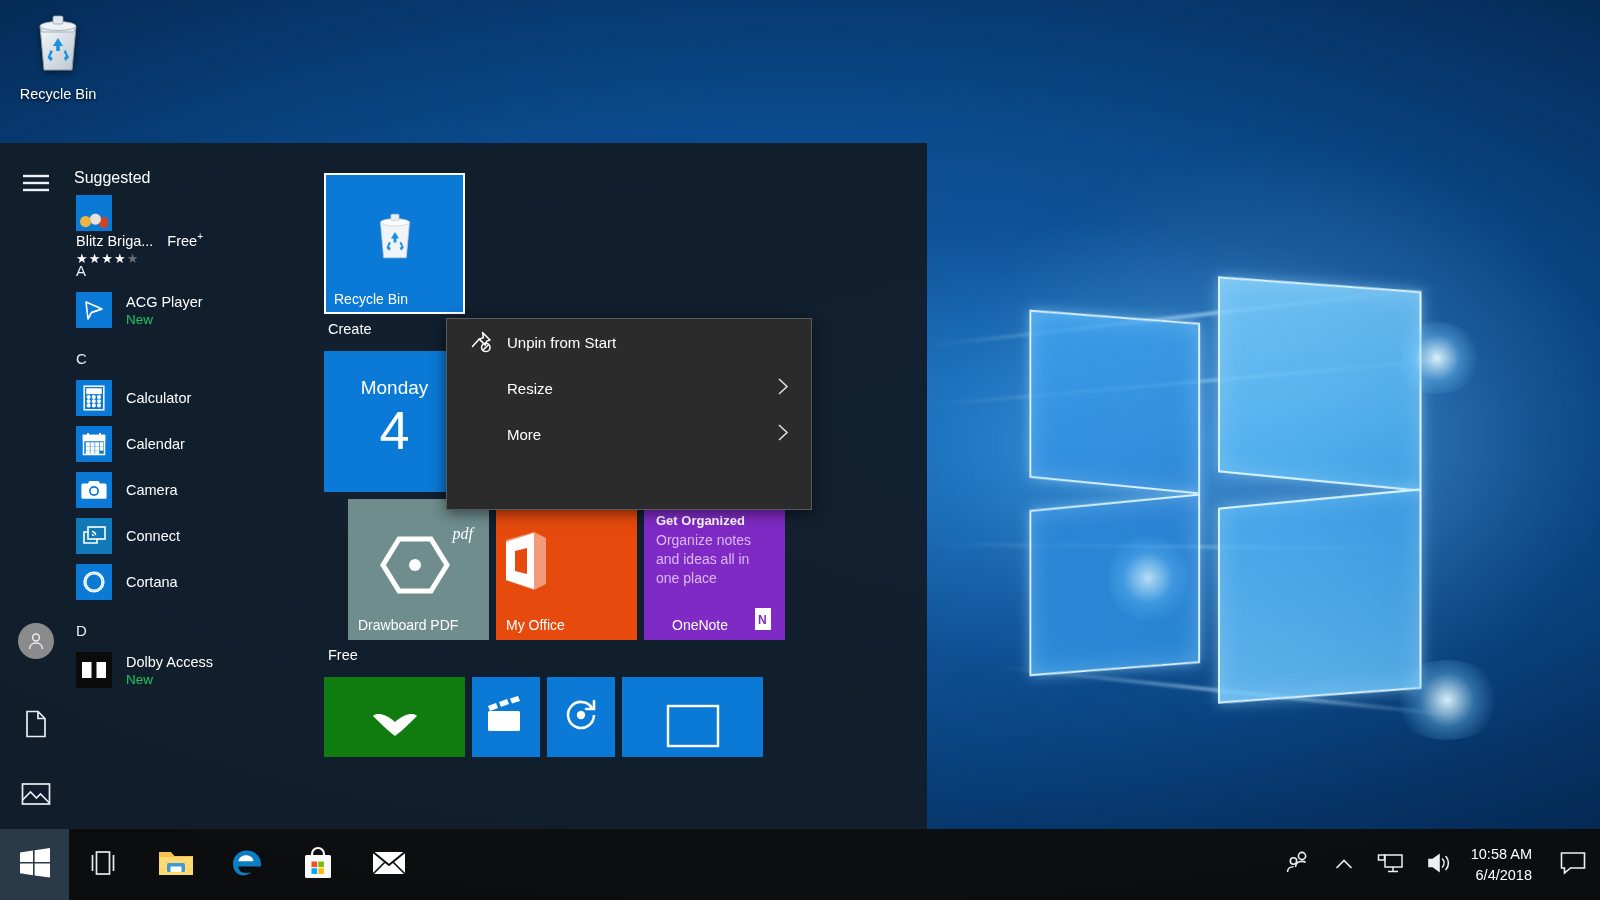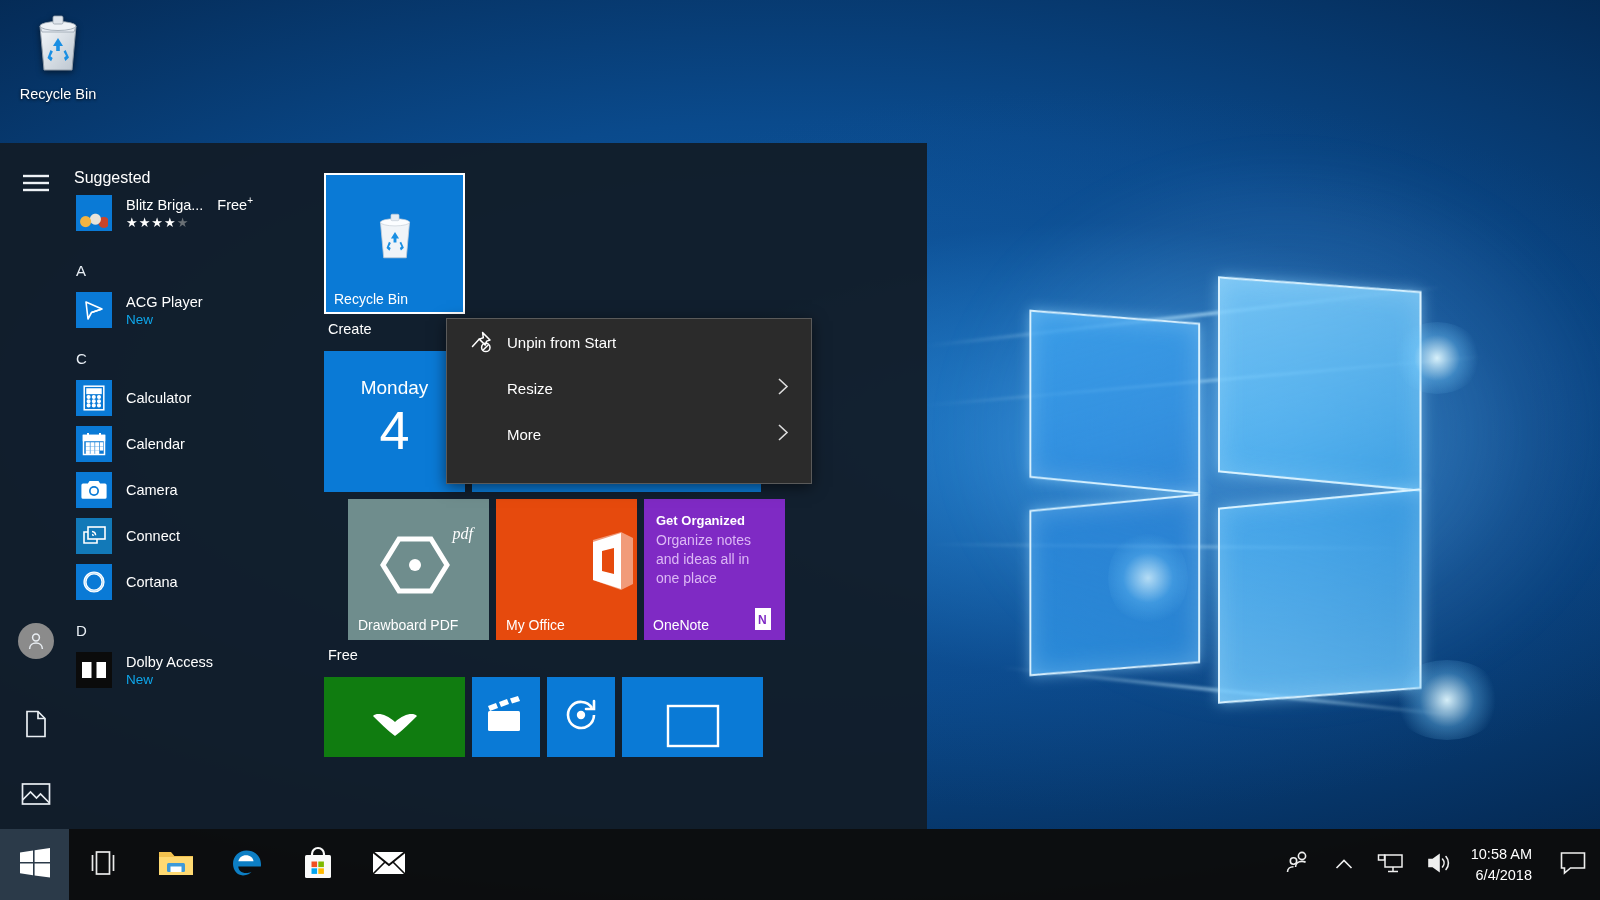--- a/index.html
+++ b/index.html
@@ -101,22 +101,22 @@
   }
   .app-row {
     display: flex; align-items: center; height: 46px; padding-left: 4px; cursor: default;
   }
   .app-row .ico {
     width: 36px; height: 36px; flex: 0 0 36px; background: #0a7ad6;
     display: flex; align-items: center; justify-content: center; margin-right: 14px;
   }
   .app-row .txt { display: flex; flex-direction: column; justify-content: center; }
   .app-row .name { color: #fff; font-size: 14.5px; line-height: 18px; }
-  .app-row .sub  { color: #0ea5e9; font-size: 13.5px; line-height: 17px; }
-  .sugg-row { height: 52px; align-items: flex-start; padding-top: 2px; }
+  .app-row .sub  { color: #22c55e; font-size: 13.5px; line-height: 17px; }
+  .sugg-row { height: 52px; align-items: flex-start; padding-top: 2px; flex-direction: column; }
   .sugg-top { display: flex; align-items: baseline; gap: 14px; }
   .sugg-name { color: #fff; font-size: 14.5px; }
   .sugg-price { color: #fff; font-size: 14.5px; }
   .sugg-price sup { font-size: 10px; }
   .stars { font-size: 13px; letter-spacing: 1px; line-height: 15px; margin-top: 2px; }
   .stars .on { color: #fff; } .stars .off { color: #6a7075; }
   .blitz-ico {
     background: linear-gradient(150deg,#d8571d,#8c2b10 60%,#3d1305);
     position: relative; overflow: hidden;
   }
@@ -150,21 +150,21 @@
   .onenote-tile { background: #7f2ac4; padding: 12px 12px 0 12px; }
   .on-head { color:#fff; font-size: 13px; font-weight: 600; line-height: 20px;}
   .on-body { color: #dcb8f5; font-size: 14px; line-height: 19px; }
   .xbox-tile { background: #107c10; width: 141px; height: 80px;}
   .movies-tile { background: #0a7ad6; width: 68px; height: 80px; display:flex;align-items:center;justify-content:center;}
   .groove-tile { background: #0a7ad6; width: 68px; height: 80px; display:flex;align-items:center;justify-content:center;}
   .solitaire-tile { background: #0a7ad6; width: 141px; height: 80px; display:flex;align-items:center;justify-content:center;}
 
   
   .ctx-menu {
-    position: absolute; left: 446px; top: 318px; width: 366px; height: 166px;
+    position: absolute; left: 446px; top: 318px; width: 366px; height: 192px;
     background: #2b2b2b; border: 1px solid #5a5a5a;
     box-shadow: 0 3px 14px rgba(0,0,0,.55); z-index: 40;
   }
   .ctx-item {
     position: relative; height: 46px; display: flex; align-items: center;
     padding-left: 22px; color: #fff; font-size: 15px; cursor: default;
   }
   .ctx-item .ci-ico { width: 34px; flex: 0 0 34px; display:flex; align-items:center; }
   .ctx-item .ci-text { margin-left: 4px; }
   .ctx-item.no-icon .ci-text { margin-left: 38px; }
@@ -463,34 +463,34 @@
         <div class="tile t-md draw-tile">
           <div style="position:absolute;left:0;right:0;top:30px;display:flex;justify-content:center">
             <svg width="92" height="72" viewBox="0 0 92 72" fill="none" stroke="#fff" stroke-width="5">
               <path d="M26 10 L58 10 L74 36 L58 62 L26 62 L10 36 Z"></path>
               <circle cx="42" cy="36" r="6" fill="#fff" stroke="none"></circle>
             </svg>
           </div>
           <span style="position:absolute;right:16px;top:26px;color:#fff;font-size:16px;font-style:italic;font-family:'Liberation Serif',serif">pdf</span>
           <span class="tile-label">Drawboard PDF</span>
         </div>
-        <div class="tile t-md office-tile" style="display:flex;align-items:center;justify-content:flex-end">
+        <div class="tile t-md office-tile" style="display:flex;align-items:center;justify-content:flex-start">
           <span style="margin-top:-14px">
             <svg width="54" height="62" viewBox="0 0 54 62" fill="#fff">
               <path d="M10 10 L38 2 L50 8 L50 54 L38 60 L10 50 L10 10 Z" opacity=".45"></path>
               <path d="M10 12 L38 3 L38 59 L10 50 Z"></path>
               <path d="M19 21 L31 18 L31 44 L19 41 Z" fill="#e64a0d"></path>
             </svg>
           </span>
           <span class="tile-label">My Office</span>
         </div>
         <div class="tile t-md onenote-tile">
           <div class="on-head">Get Organized</div>
           <div class="on-body">Organize notes and ideas all in one place</div>
-          <span class="tile-label" style="left:9px">OneNote</span>
+          <span class="tile-label" style="left:28px">OneNote</span>
           <span class="tile-badge">
             <svg width="22" height="22" viewBox="0 0 22 22">
               <rect x="0" y="0" width="16" height="22" fill="#fff"></rect>
               <text x="3" y="16" font-family="Liberation Sans, sans-serif" font-size="12" font-weight="bold" fill="#7f2ac4">N</text>
               <g fill="#7f2ac4">
                   <rect x="17" y="2" width="4" height="3"></rect>
                   <rect x="17" y="7" width="4" height="3"></rect>
                   <rect x="17" y="12" width="4" height="3"></rect>
                   <rect x="17" y="17" width="4" height="3"></rect>
                 </g>

